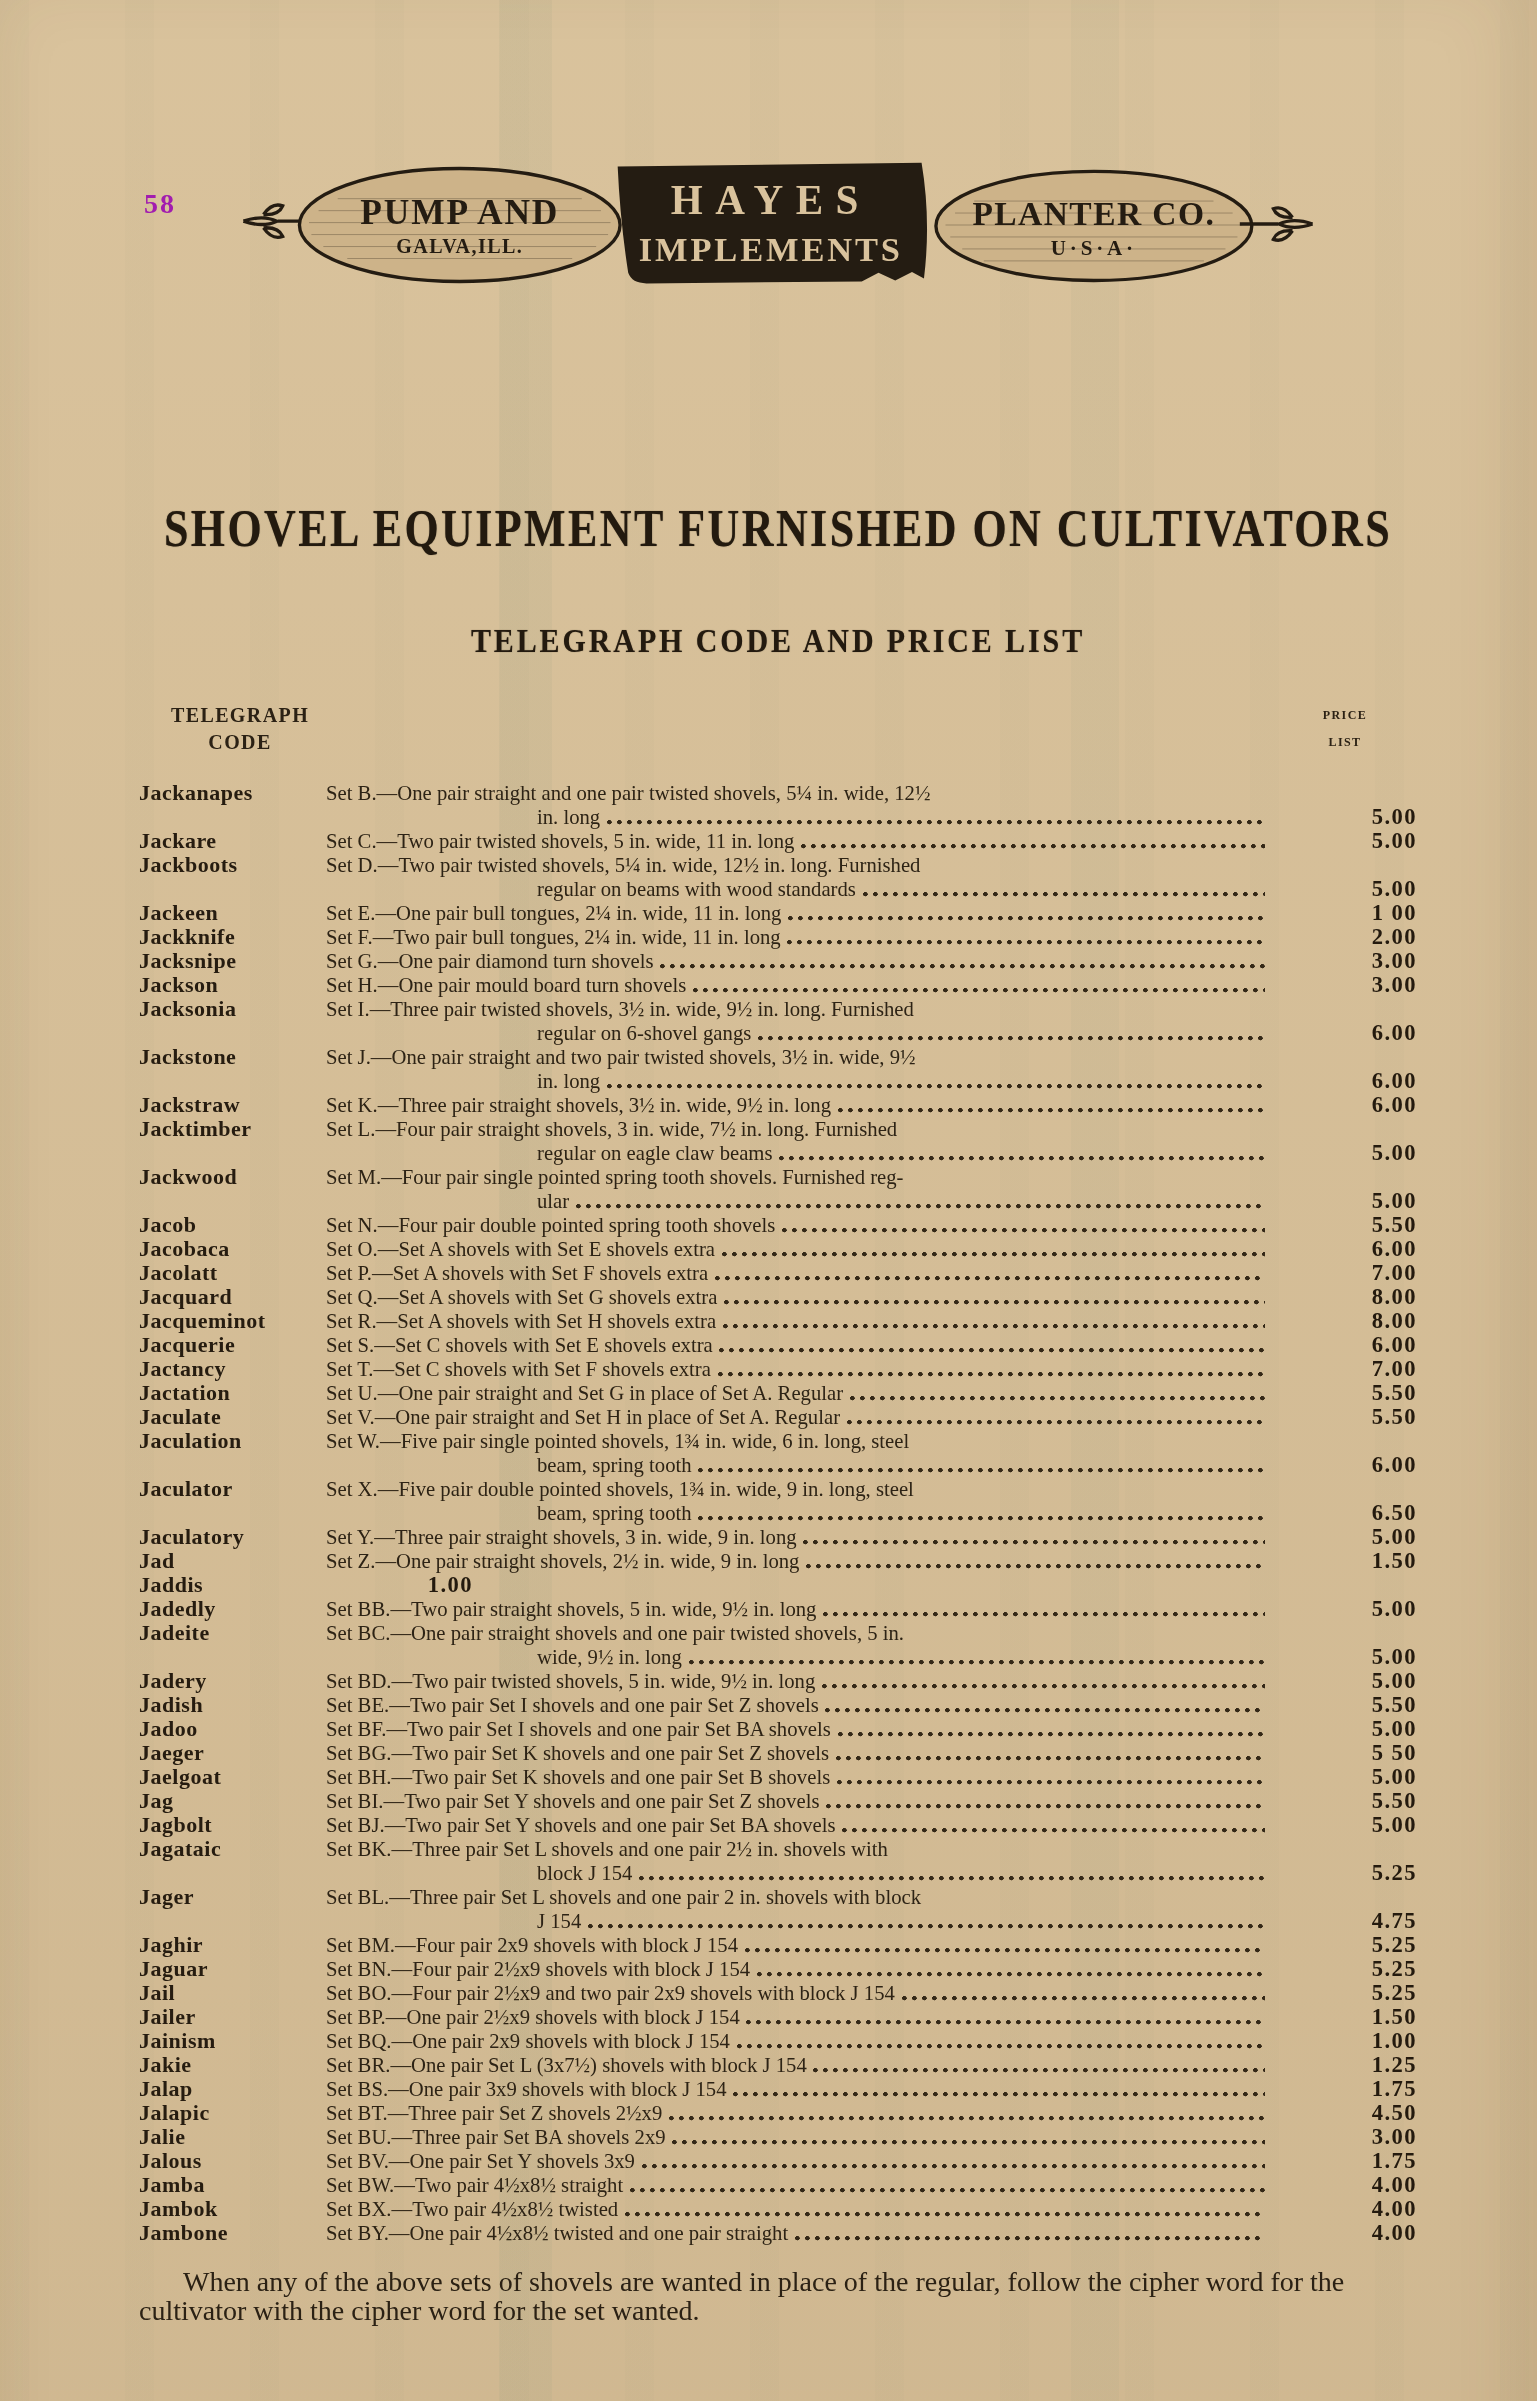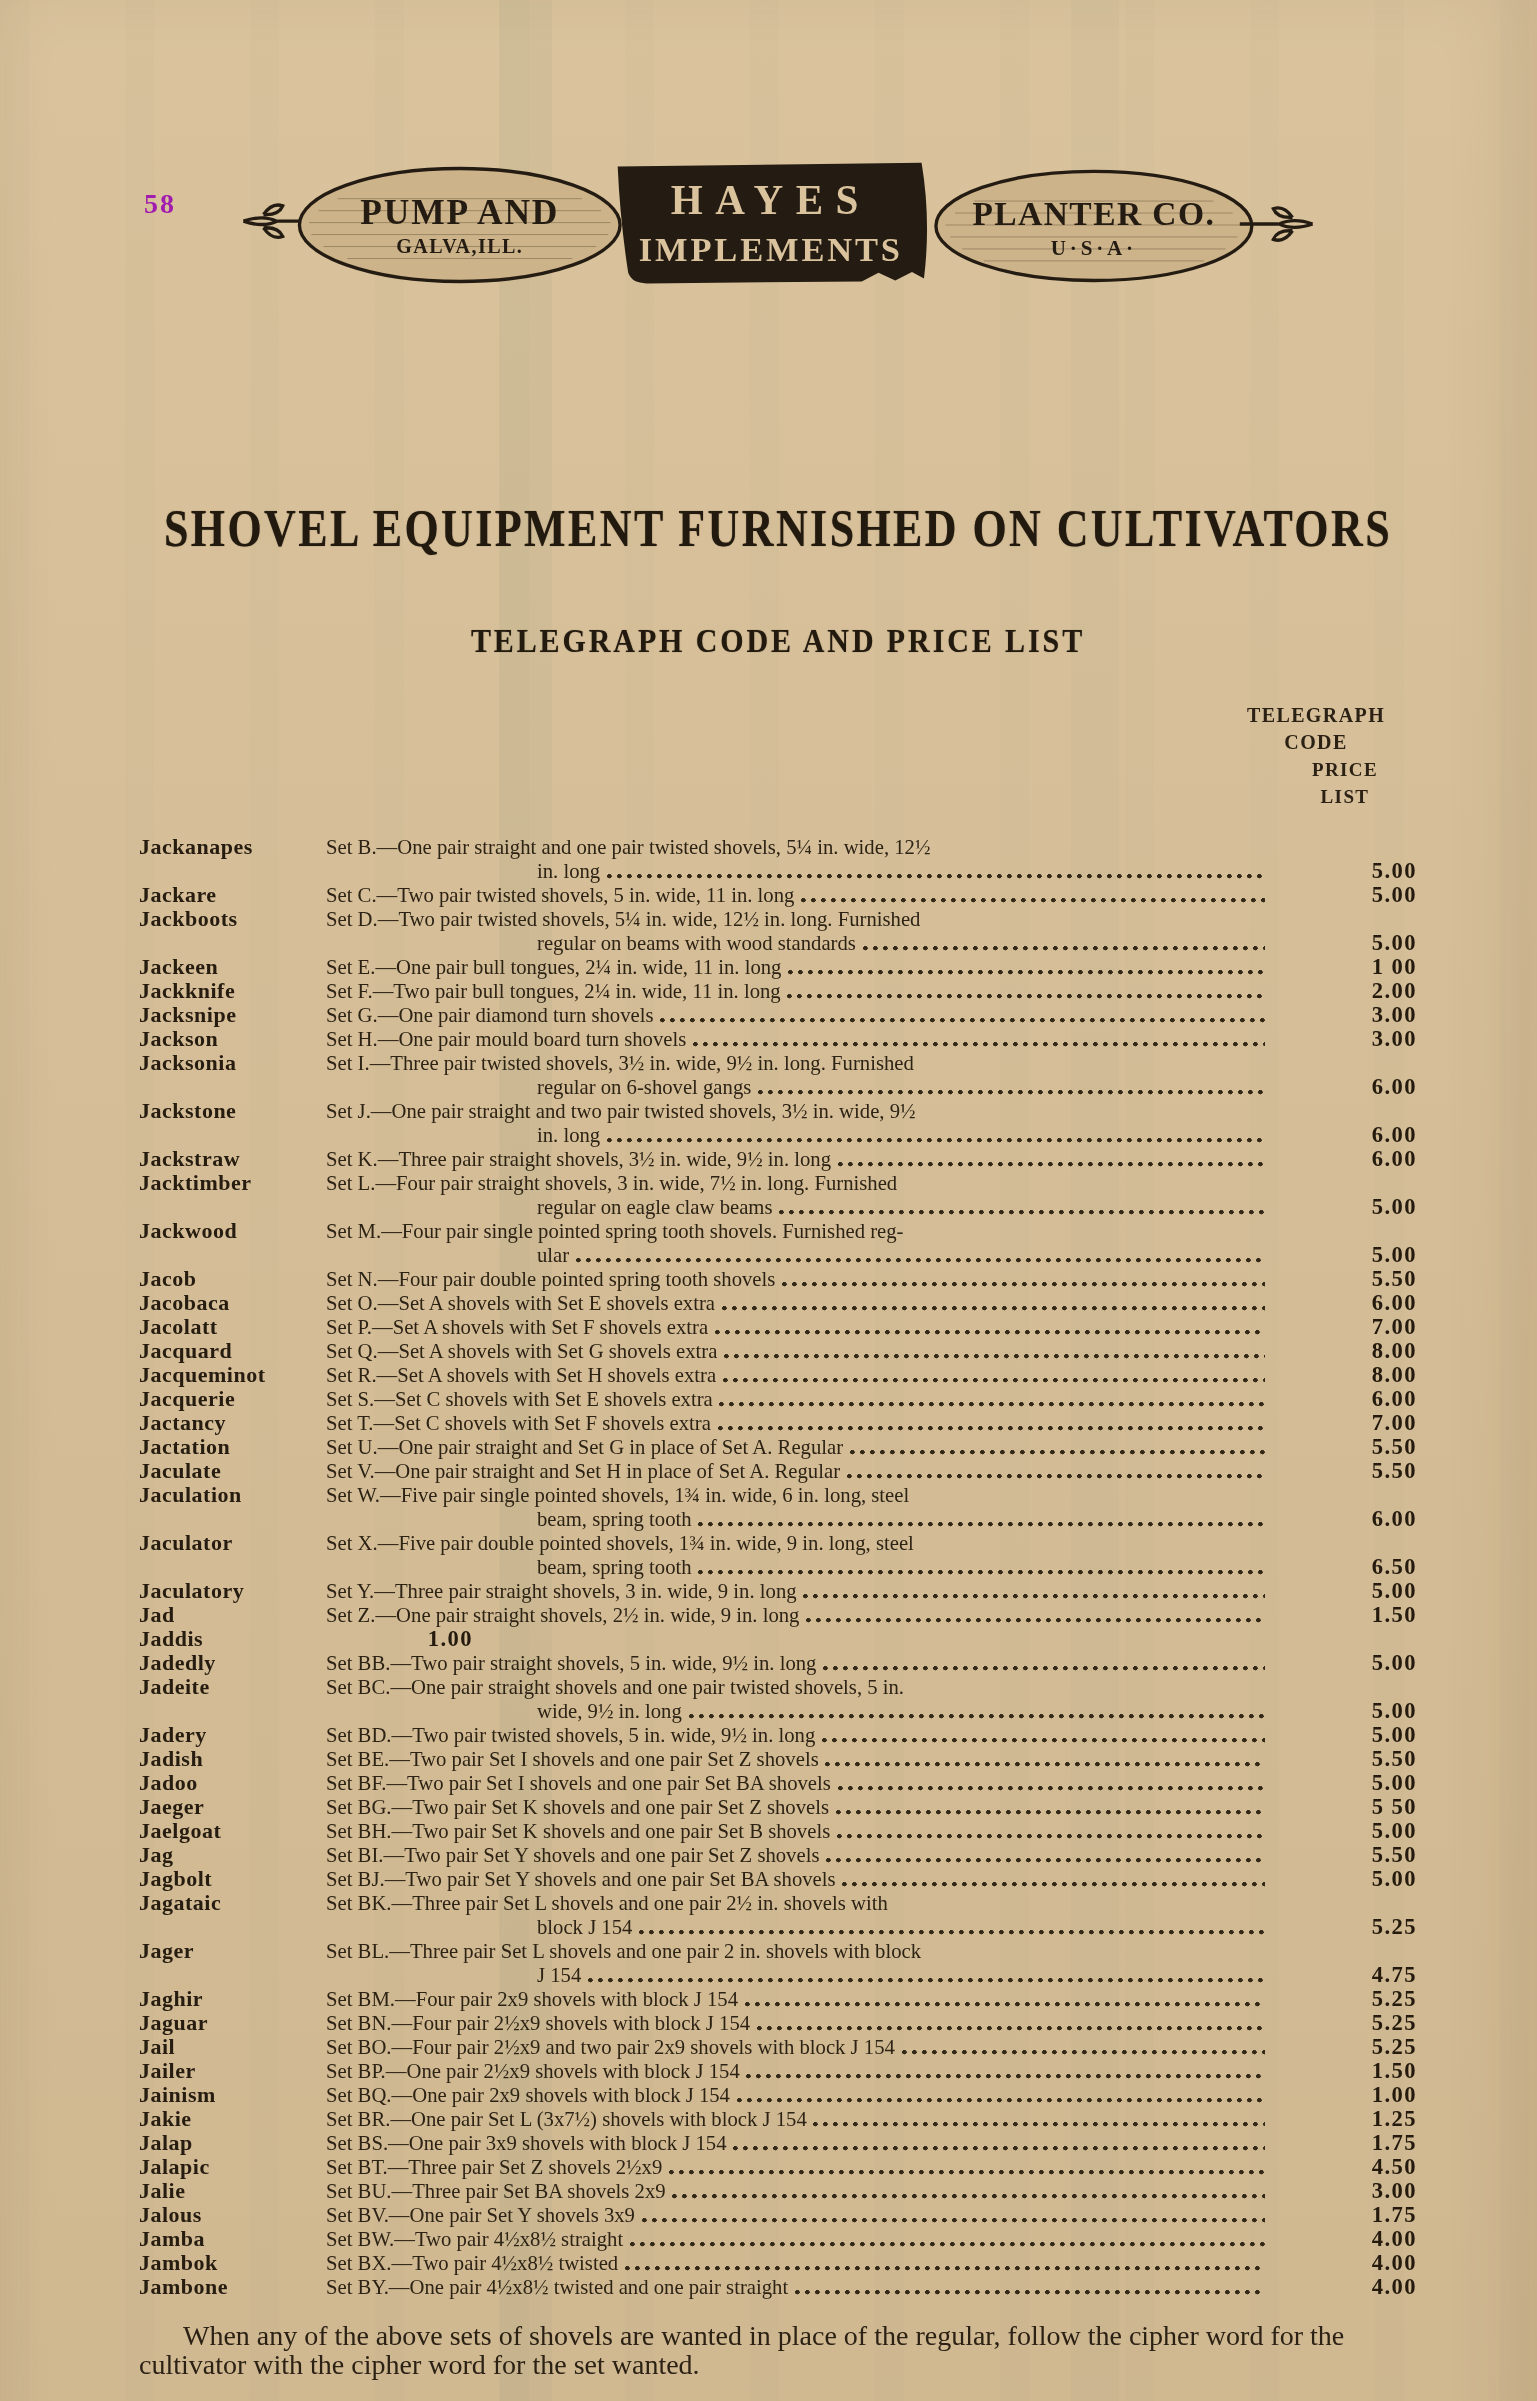--- a/index.html
+++ b/index.html
@@ -36,24 +36,23 @@
   .subtitle .stretch{
     display:inline-block; font-size:30px; letter-spacing:2.9px;
     transform:scaleY(1.14); transform-origin:center;
     text-shadow:0 0 1px rgba(35,26,15,0.5);
     white-space:nowrap;
   }
 
   .table-head{
     display:flex; justify-content:space-between; align-items:flex-end;
     margin-top:44px;
-    flex-direction:column;
   }
   .th-code{ width:202px; text-align:center; font-weight:bold; font-size:20px; letter-spacing:1.4px; line-height:27px; color:#2b2114;}
-  .th-price{ width:144px; text-align:center; font-weight:bold; font-size:19px; letter-spacing:1.4px; line-height:27px; color:#2b2114;}
+  .th-price{ width:144px; text-align:center; font-weight:bold; font-size:12px; letter-spacing:1.4px; line-height:27px; color:#2b2114;}
 
   .rows{ margin-top:25px; }
   .row{ display:flex; align-items:flex-end; }
   .code{
     flex:none; width:187px; align-self:flex-start;
     font-weight:bold; font-size:22px; line-height:24px; color:#261c10;
     letter-spacing:0.5px;
   }
   .desc{ flex:1 1 auto; overflow:hidden; }
   .line{ display:flex; align-items:baseline; font-size:20.7px; line-height:24px; color:#2d2315; }

